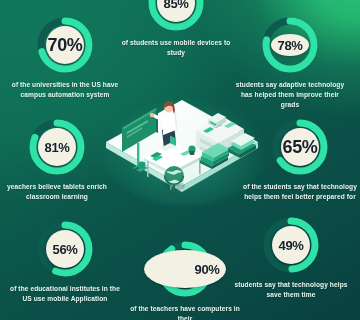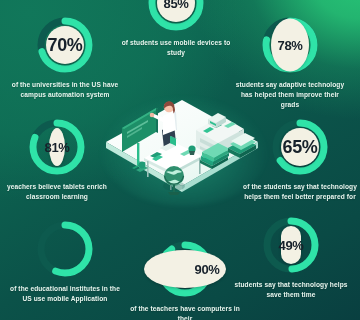--- a/index.html
+++ b/index.html
@@ -271,36 +271,36 @@
     <div class="stat-caption">of students use mobile devices to study</div>
   </div>
 
   <div class="stat" id="stat-78">
     <div class="stat-ring-wrap">
       <div class="ring" style="width:58px;height:58px;">
         <svg class="ring-svg" width="58" height="58" viewBox="0 0 58 58">
           <circle cx="29" cy="29" r="24" fill="none" stroke="#0d5a4e" stroke-width="7"></circle>
           <circle cx="29" cy="29" r="24" fill="none" stroke="#2fe3a8" stroke-width="7" stroke-linecap="round" stroke-dasharray="117.62 33.18"></circle>
         </svg>
-        <div class="ring-center" style="width:38px;height:53px;">
+        <div class="ring-center" style="width:38px;height:22px;">
           <span class="ring-value" style="font-size:13px;">78%</span>
         </div>
       </div>
     </div>
     <div class="stat-caption">students say adaptive technology has helped them improve their grads</div>
   </div>
 
   <div class="stat" id="stat-81">
     <div class="stat-ring-wrap">
       <div class="ring" style="width:58px;height:58px;">
         <svg class="ring-svg" width="58" height="58" viewBox="0 0 58 58">
           <circle cx="29" cy="29" r="24" fill="none" stroke="#0d5a4e" stroke-width="7"></circle>
           <circle cx="29" cy="29" r="24" fill="none" stroke="#2fe3a8" stroke-width="7" stroke-linecap="round" stroke-dasharray="122.15 28.65"></circle>
         </svg>
-        <div class="ring-center" style="width:16px;height:38px;">
+        <div class="ring-center" style="width:38px;height:38px;">
           <span class="ring-value" style="font-size:13px;">81%</span>
         </div>
       </div>
     </div>
     <div class="stat-caption">yeachers believe tablets enrich classroom learning</div>
   </div>
 
   <div class="stat" id="stat-65">
     <div class="stat-ring-wrap">
       <div class="ring" style="width:58px;height:58px;">
@@ -316,20 +316,23 @@
     <div class="stat-caption">of the students say that technology helps them feel better prepared for</div>
   </div>
 
   <div class="stat" id="stat-56">
     <div class="stat-ring-wrap">
       <div class="ring" style="width:58px;height:58px;">
         <svg class="ring-svg" width="58" height="58" viewBox="0 0 58 58">
           <circle cx="29" cy="29" r="24" fill="none" stroke="#0d5a4e" stroke-width="7"></circle>
           <circle cx="29" cy="29" r="24" fill="none" stroke="#2fe3a8" stroke-width="7" stroke-linecap="round" stroke-dasharray="84.45 66.35"></circle>
         </svg>
+        <div class="ring-center" style="width:38px;height:38px;">
+          <span class="ring-value" style="font-size:13px;">56%</span>
+        </div>
       </div>
     </div>
     <div class="stat-caption">of the educational institutes in the US use mobile Application</div>
   </div>
 
   <div class="stat" id="stat-90">
     <div class="stat-ring-wrap">
       <div class="ring" style="width:58px;height:58px;">
         <svg class="ring-svg" width="58" height="58" viewBox="0 0 58 58">
           <circle cx="29" cy="29" r="24" fill="none" stroke="#0d5a4e" stroke-width="7"></circle>
@@ -343,21 +346,21 @@
     <div class="stat-caption">of the teachers have computers in their</div>
   </div>
 
   <div class="stat" id="stat-49">
     <div class="stat-ring-wrap">
       <div class="ring" style="width:58px;height:58px;">
         <svg class="ring-svg" width="58" height="58" viewBox="0 0 58 58">
           <circle cx="29" cy="29" r="24" fill="none" stroke="#0d5a4e" stroke-width="7"></circle>
           <circle cx="29" cy="29" r="24" fill="none" stroke="#2fe3a8" stroke-width="7" stroke-linecap="round" stroke-dasharray="73.89 76.91"></circle>
         </svg>
-        <div class="ring-center" style="width:20px;height:38px;border-radius:14px;">
+        <div class="ring-center" style="width:38px;height:38px;">
           <span class="ring-value" style="font-size:13px;">49%</span>
         </div>
       </div>
     </div>
     <div class="stat-caption">students say that technology helps save them time</div>
   </div>
 
 </div>
 
 </body></html>

